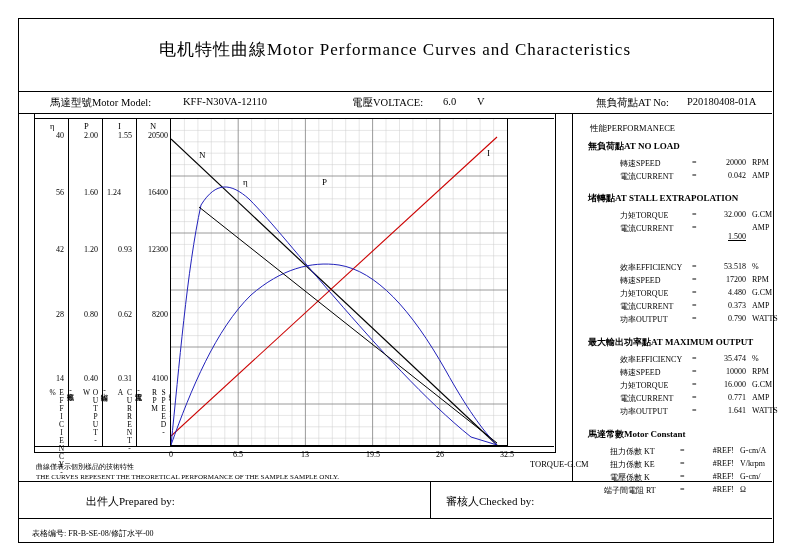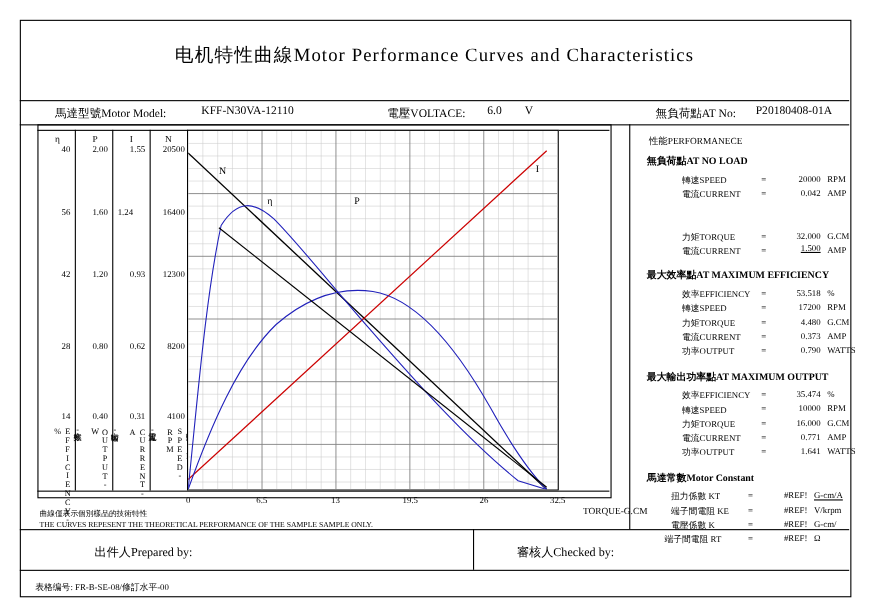--- a/index.html
+++ b/index.html
@@ -203,30 +203,30 @@
   <div class="rp rp-h" style="left:588px;top:140px;">無負荷點AT NO LOAD</div>
   <div class="rp rp-r" style="left:620px;top:158px;">轉速SPEED</div>
   <div class="rp rp-r" style="left:692px;top:158px;">=</div>
   <div class="rp rp-v" style="left:694px;top:158px;width:52px;">20000</div>
   <div class="rp rp-u" style="left:752px;top:158px;">RPM</div>
   <div class="rp rp-r" style="left:620px;top:171px;">電流CURRENT</div>
   <div class="rp rp-r" style="left:692px;top:171px;">=</div>
   <div class="rp rp-v" style="left:694px;top:171px;width:52px;">0.042</div>
   <div class="rp rp-u" style="left:752px;top:171px;">AMP</div>
 
+  <div class="rp rp-h" style="left:588px;top:192px;">堵轉點AT STALL EXTRAPOLATION</div>
   <div class="rp rp-r" style="left:620px;top:210px;">力矩TORQUE</div>
   <div class="rp rp-r" style="left:692px;top:210px;">=</div>
   <div class="rp rp-v" style="left:694px;top:210px;width:52px;">32.000</div>
   <div class="rp rp-u" style="left:752px;top:210px;">G.CM</div>
   <div class="rp rp-r" style="left:620px;top:223px;">電流CURRENT</div>
   <div class="rp rp-r" style="left:692px;top:223px;">=</div>
-  <div class="rp rp-v" style="left:694px;top:221px;width:52px;text-decoration:underline;">1.500</div>
+  <div class="rp rp-v" style="left:694px;top:232px;width:52px;text-decoration:underline;">1.500</div>
   <div class="rp rp-u" style="left:752px;top:223px;">AMP</div>
 
-  <div class="rp rp-h" style="left:588px;top:244px;">最大效率點AT MAXIMUM EFFICIENCY</div>
   <div class="rp rp-r" style="left:620px;top:262px;">效率EFFICIENCY</div>
   <div class="rp rp-r" style="left:692px;top:262px;">=</div>
   <div class="rp rp-v" style="left:694px;top:262px;width:52px;">53.518</div>
   <div class="rp rp-u" style="left:752px;top:262px;">%</div>
   <div class="rp rp-r" style="left:620px;top:275px;">轉速SPEED</div>
   <div class="rp rp-r" style="left:692px;top:275px;">=</div>
   <div class="rp rp-v" style="left:694px;top:275px;width:52px;">17200</div>
   <div class="rp rp-u" style="left:752px;top:275px;">RPM</div>
   <div class="rp rp-r" style="left:620px;top:288px;">力矩TORQUE</div>
   <div class="rp rp-r" style="left:692px;top:288px;">=</div>
@@ -260,31 +260,31 @@
   <div class="rp rp-u" style="left:752px;top:393px;">AMP</div>
   <div class="rp rp-r" style="left:620px;top:406px;">功率OUTPUT</div>
   <div class="rp rp-r" style="left:692px;top:406px;">=</div>
   <div class="rp rp-v" style="left:694px;top:406px;width:52px;">1.641</div>
   <div class="rp rp-u" style="left:752px;top:406px;">WATTS</div>
 
   <div class="rp rp-h" style="left:588px;top:428px;">馬達常數Motor Constant</div>
   <div class="rp rp-r" style="left:610px;top:446px;">扭力係數 KT</div>
   <div class="rp rp-r" style="left:680px;top:446px;">=</div>
   <div class="rp rp-v" style="left:682px;top:446px;width:52px;">#REF!</div>
-  <div class="rp rp-u" style="left:740px;top:446px;text-decoration:underline;">G-cm/A</div>
-  <div class="rp rp-r" style="left:610px;top:459px;">端子間電阻 KE</div>
+  <div class="rp rp-u" style="left:740px;top:446px;">G-cm/A</div>
+  <div class="rp rp-r" style="left:610px;top:459px;">扭力係數 KE</div>
   <div class="rp rp-r" style="left:680px;top:459px;">=</div>
   <div class="rp rp-v" style="left:682px;top:459px;width:52px;">#REF!</div>
   <div class="rp rp-u" style="left:740px;top:459px;">V/krpm</div>
   <div class="rp rp-r" style="left:610px;top:472px;">電壓係數  K</div>
   <div class="rp rp-r" style="left:680px;top:472px;">=</div>
   <div class="rp rp-v" style="left:682px;top:472px;width:52px;">#REF!</div>
   <div class="rp rp-u" style="left:740px;top:472px;">G-cm/</div>
   <div class="rp rp-r" style="left:604px;top:485px;">端子間電阻 RT</div>
   <div class="rp rp-r" style="left:680px;top:485px;">=</div>
   <div class="rp rp-v" style="left:682px;top:485px;width:52px;">#REF!</div>
   <div class="rp rp-u" style="left:740px;top:485px;">Ω</div>
 
   <div class="foot" style="left:86px;top:494px;">出件人Prepared by:</div>
-  <div class="foot" style="left:446px;top:494px;margin-left:24px;">審核人Checked by:</div>
+  <div class="foot" style="left:446px;top:494px;">審核人Checked by:</div>
   <div class="footsmall" style="left:32px;top:528px;">表格编号: FR-B-SE-08/修訂水平-00</div>
 
 </div>
 
 </body></html>

